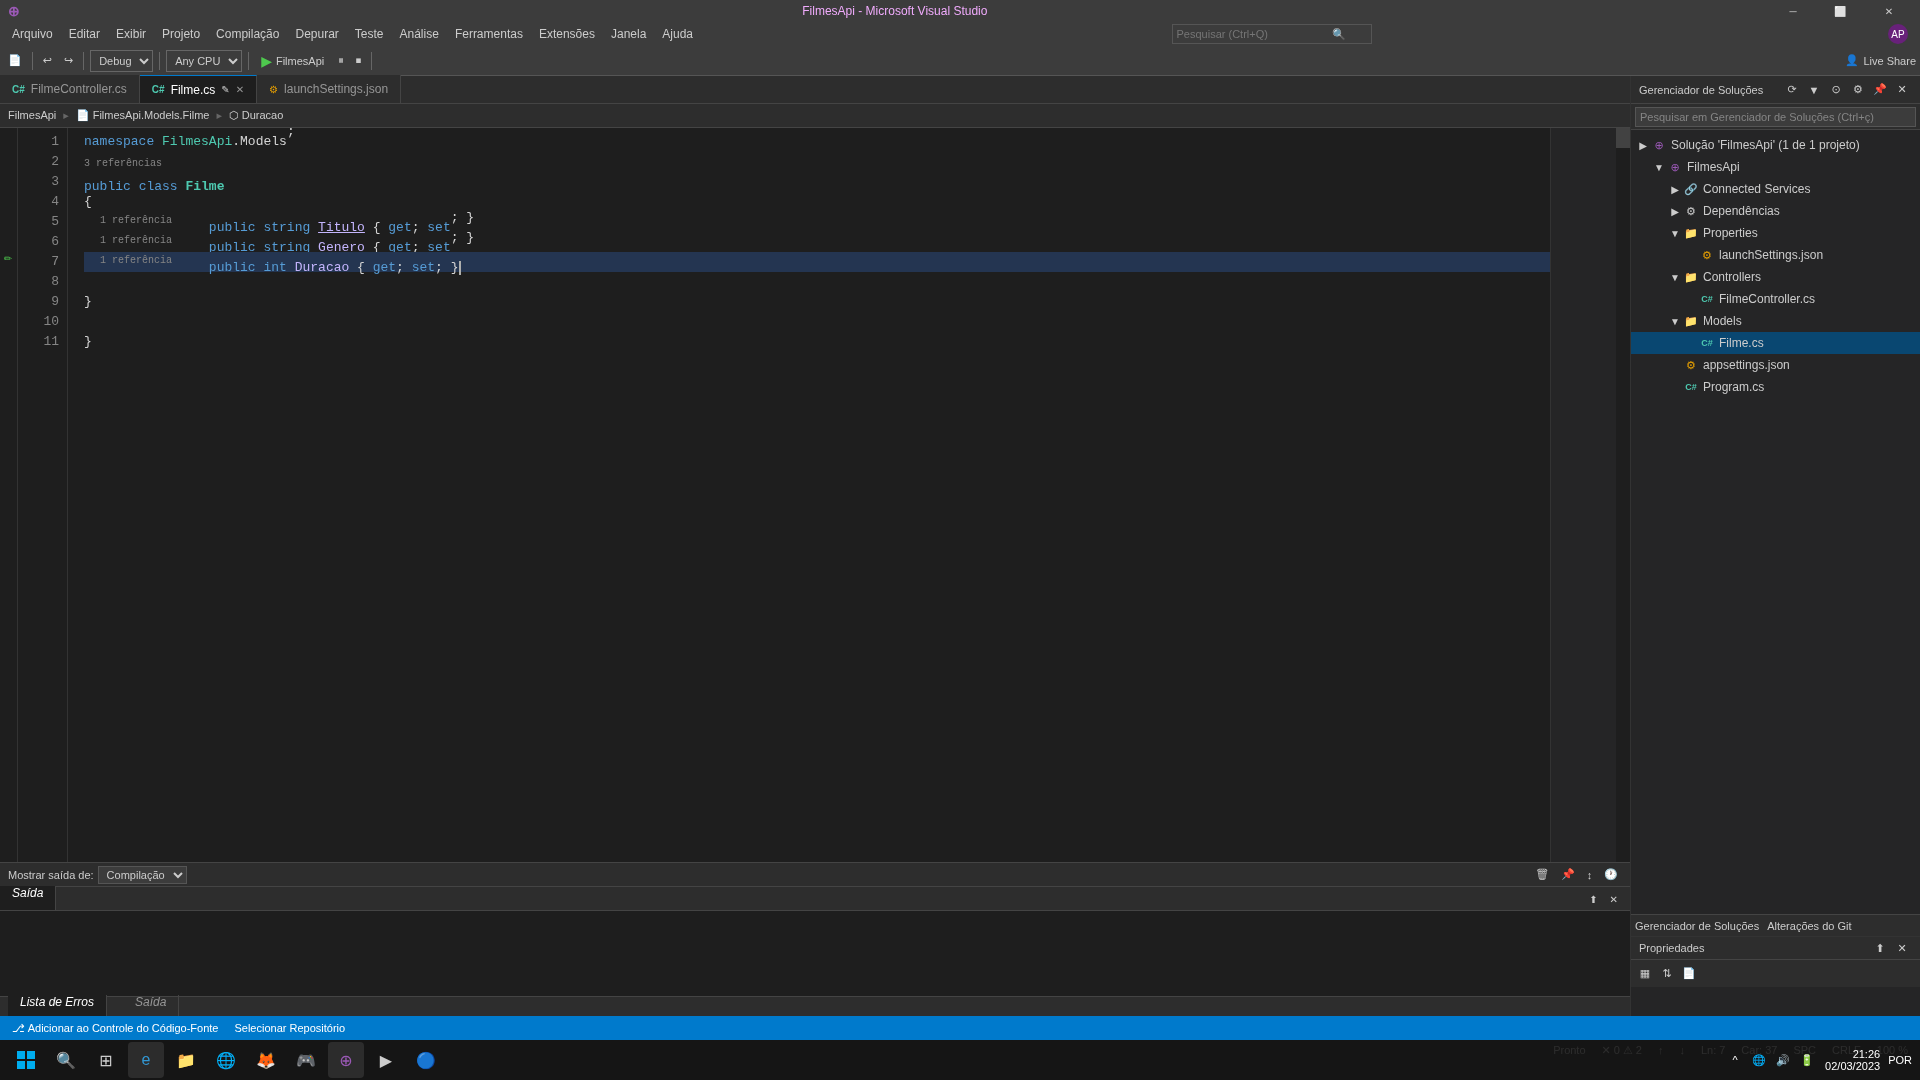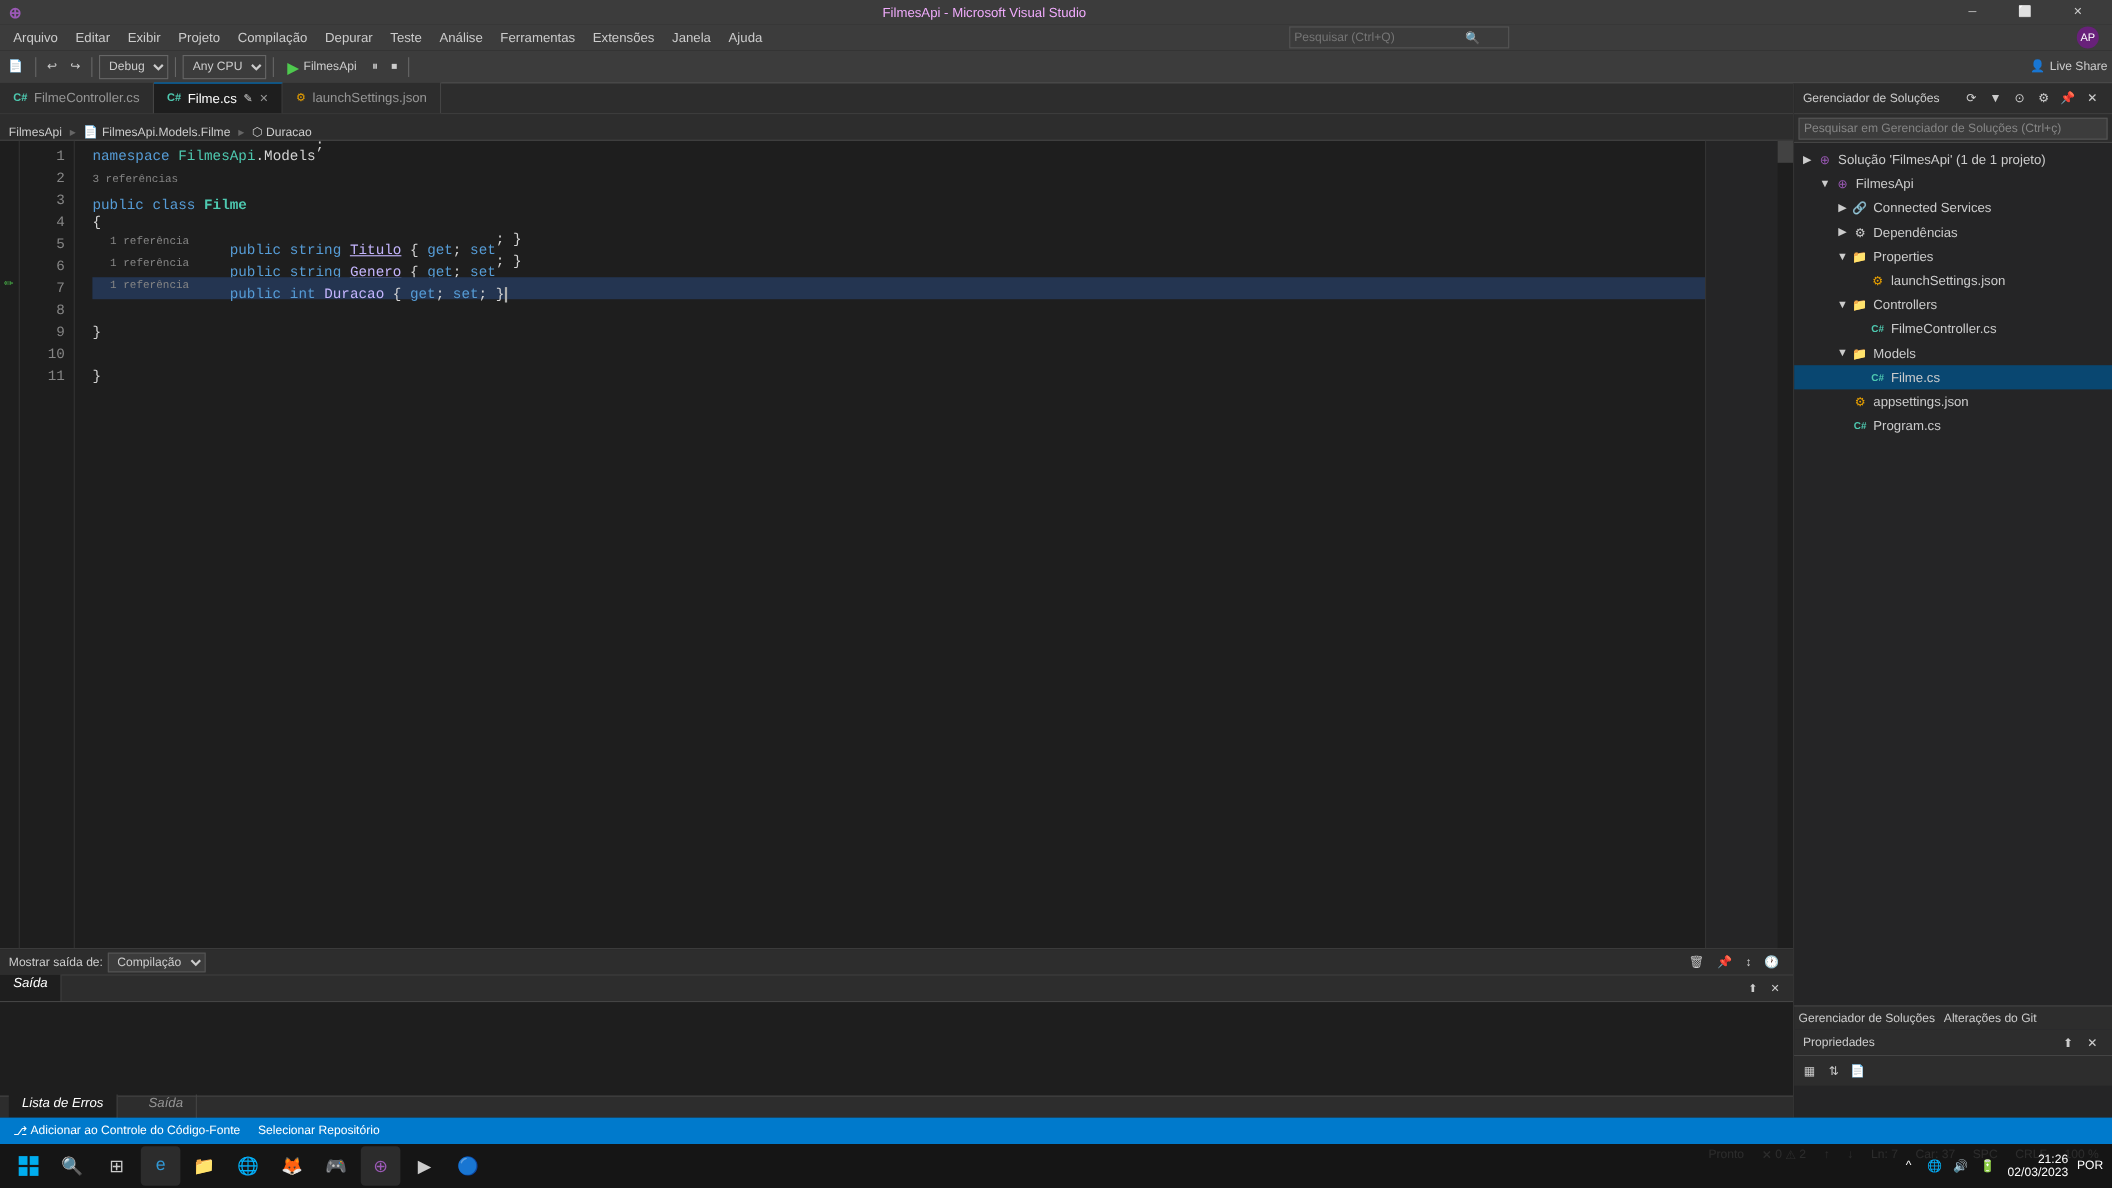--- a/index.html
+++ b/index.html
@@ -143,21 +143,21 @@
       color: #969696;
       cursor: pointer;
     }
     .tab-modified { color: #cccccc; font-size: 10px; }
 
     
     #breadcrumb-bar {
       height: 24px;
       background: #2d2d2d;
       display: flex;
-      align-items: flex-end;
+      align-items: center;
       padding: 0 8px;
       font-size: 11px;
       color: #969696;
       border-bottom: 1px solid #444;
     }
     #breadcrumb-bar span { color: #cccccc; }
     #breadcrumb-bar .bc-sep { color: #666; margin: 0 4px; }
 
     
     #line-numbers {

